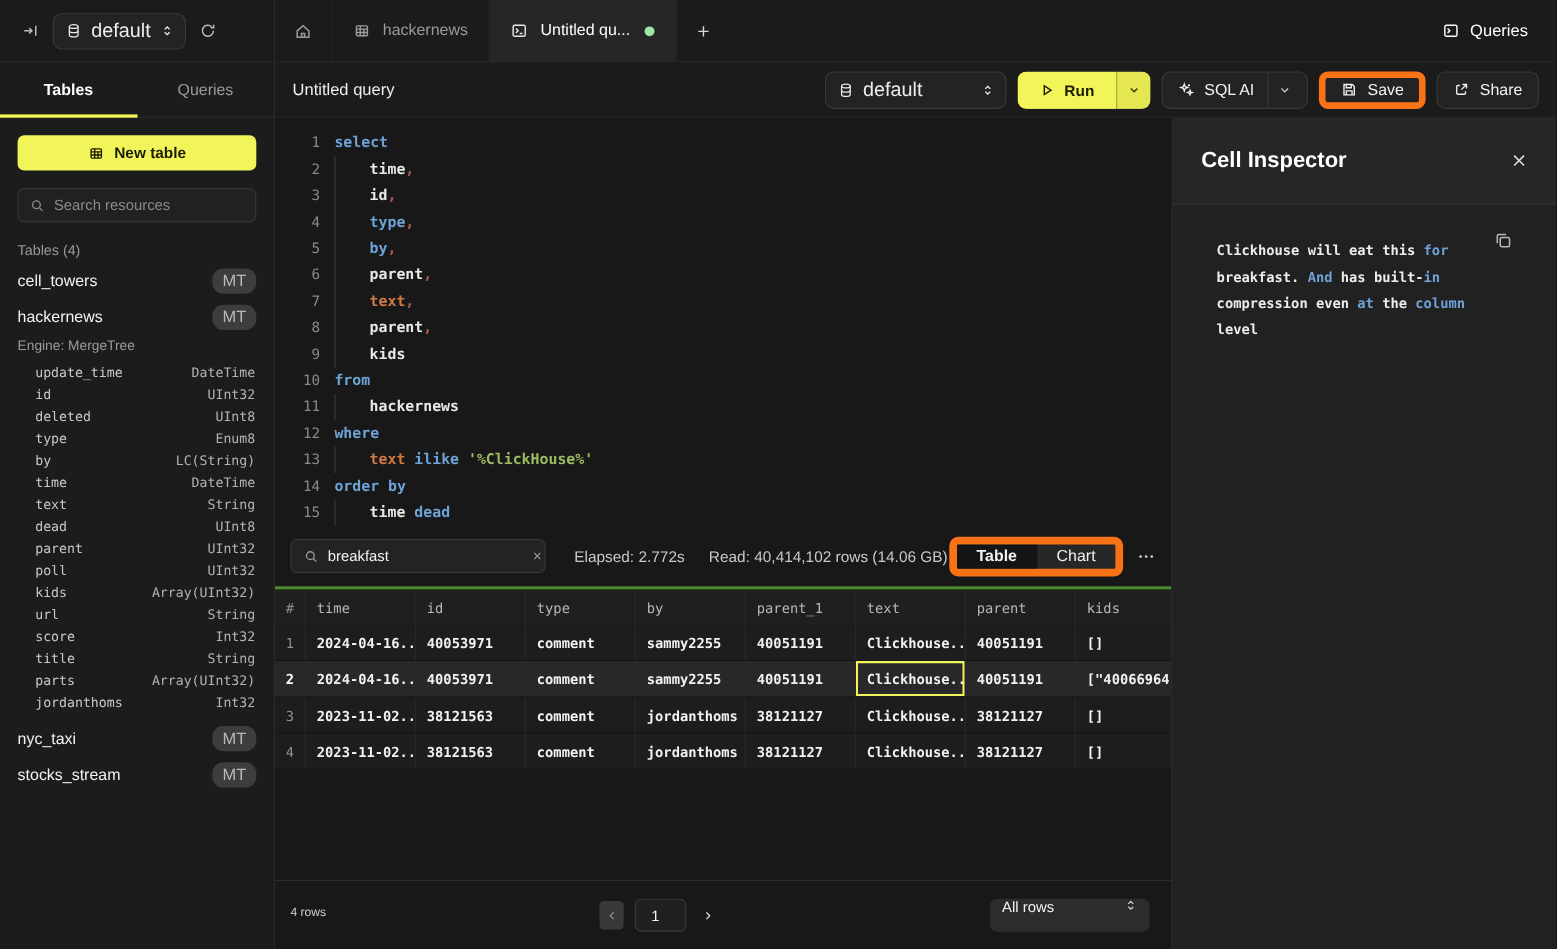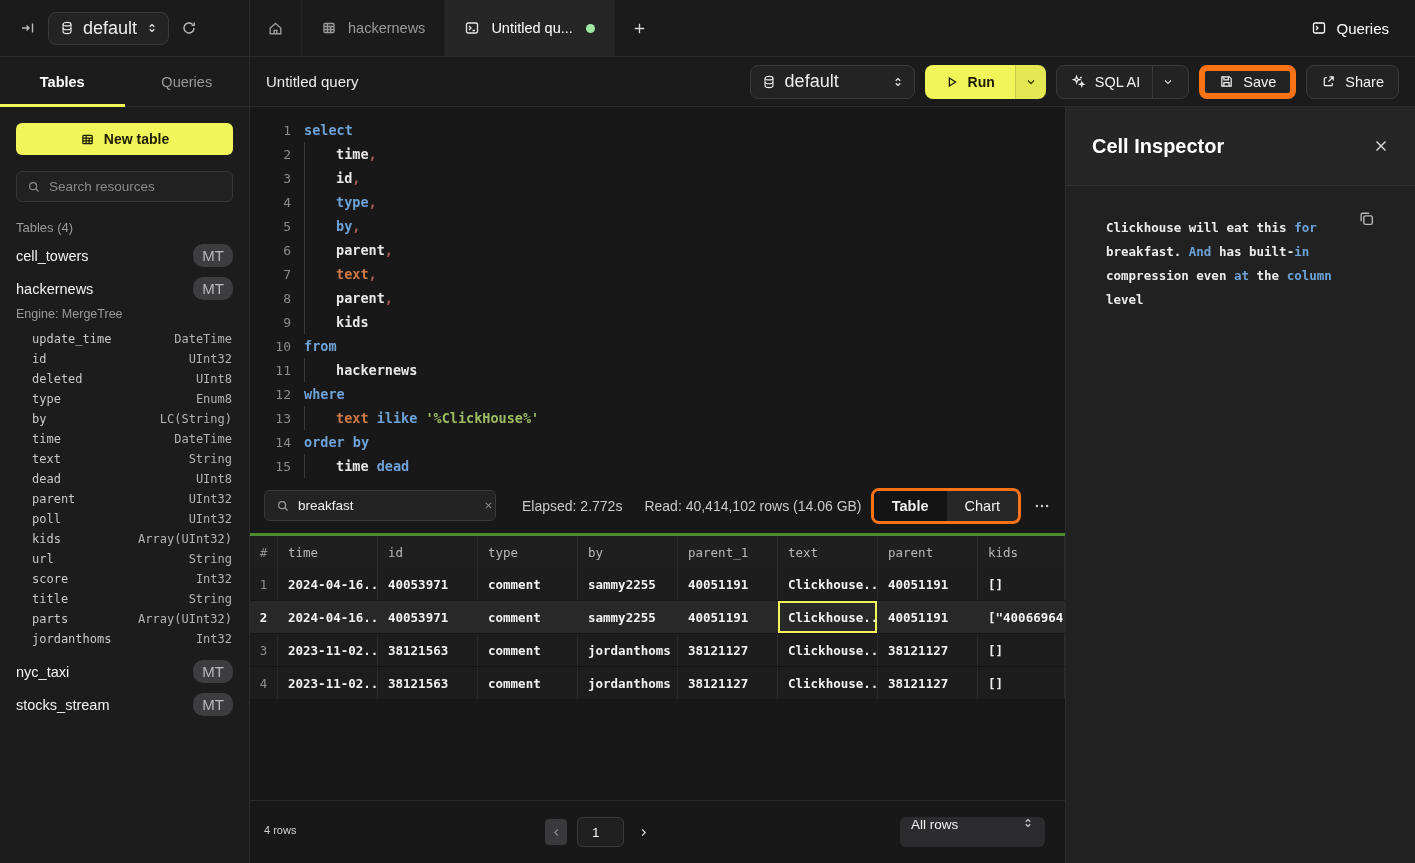--- a/index.html
+++ b/index.html
@@ -90,21 +90,21 @@
   .res-toolbar { position:absolute; top:371px; height:55px; left:0; right:0;
     display:flex; align-items:center; padding:0 14px; }
   .res-search { width:232px; height:31px; display:flex; align-items:center; gap:8px; padding:0 11px;
     background:#232323; border:1px solid #3a3a3c; border-radius:6px; }
   .res-search input { flex:1; background:transparent; border:none; outline:none;
     color:#f2f2f2; font-size:13.5px; font-family:"Liberation Sans", sans-serif; }
   .res-search .clear { color:#9a9a9a; cursor:pointer; }
   .stat { color:#c9c9c9; font-size:14px; }
   .stat.elapsed { margin-left:26px; } .stat.read { margin-left:22px; }
   .seg-group { margin-left:auto; display:flex; align-items:center; height:36px;
-    background:#272727; border:3px solid #f97316; border-radius:8px; overflow:hidden; }
+    background:#272727; border:7px solid #f97316; border-radius:8px; overflow:hidden; }
   .seg { padding:0 18px; height:100%; display:flex; align-items:center; color:#f0f0f0;
     font-size:14.5px; cursor:pointer; }
   .seg.active { background:#141414; font-weight:bold; }
   .dots-btn { margin-left:12px; color:#cccccc; cursor:pointer; display:flex; }
 
   
   .green-line { position:absolute; top:426px; left:0; right:0; height:3px; background:#4a8c2e; }
   .res-table { position:absolute; top:429px; left:0; right:0;
     font-family:"DejaVu Sans Mono", monospace; font-size:12.5px; }
   .tr { display:flex; }

